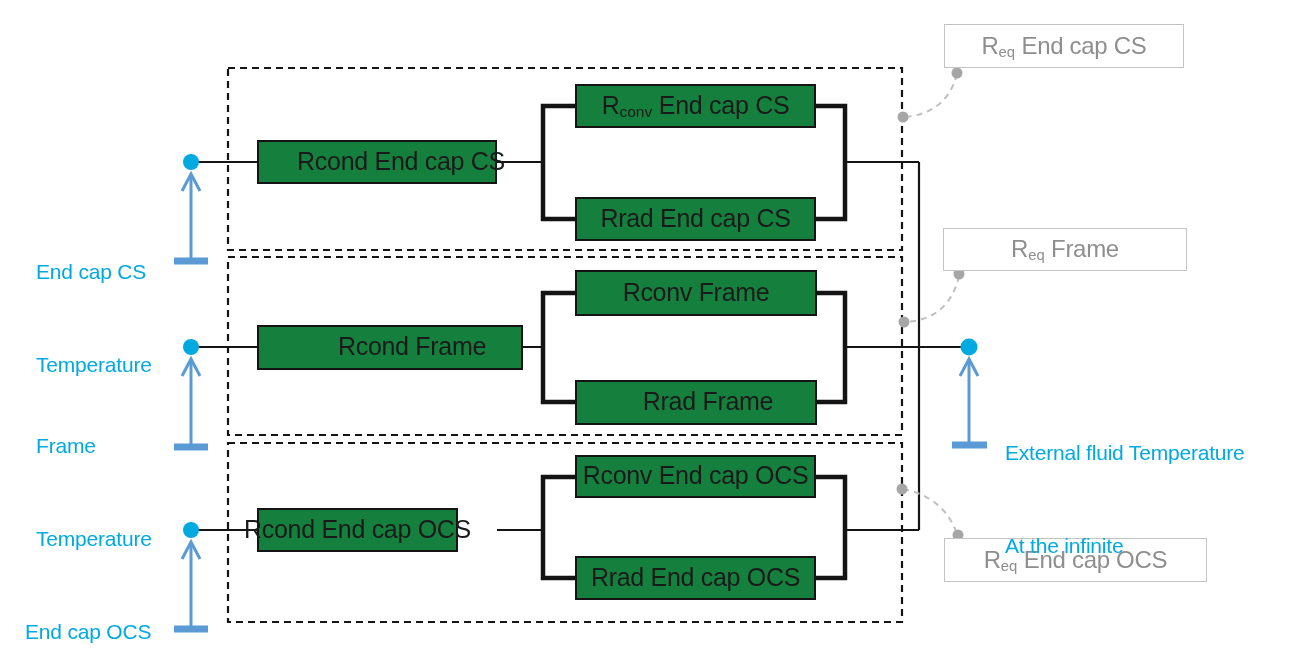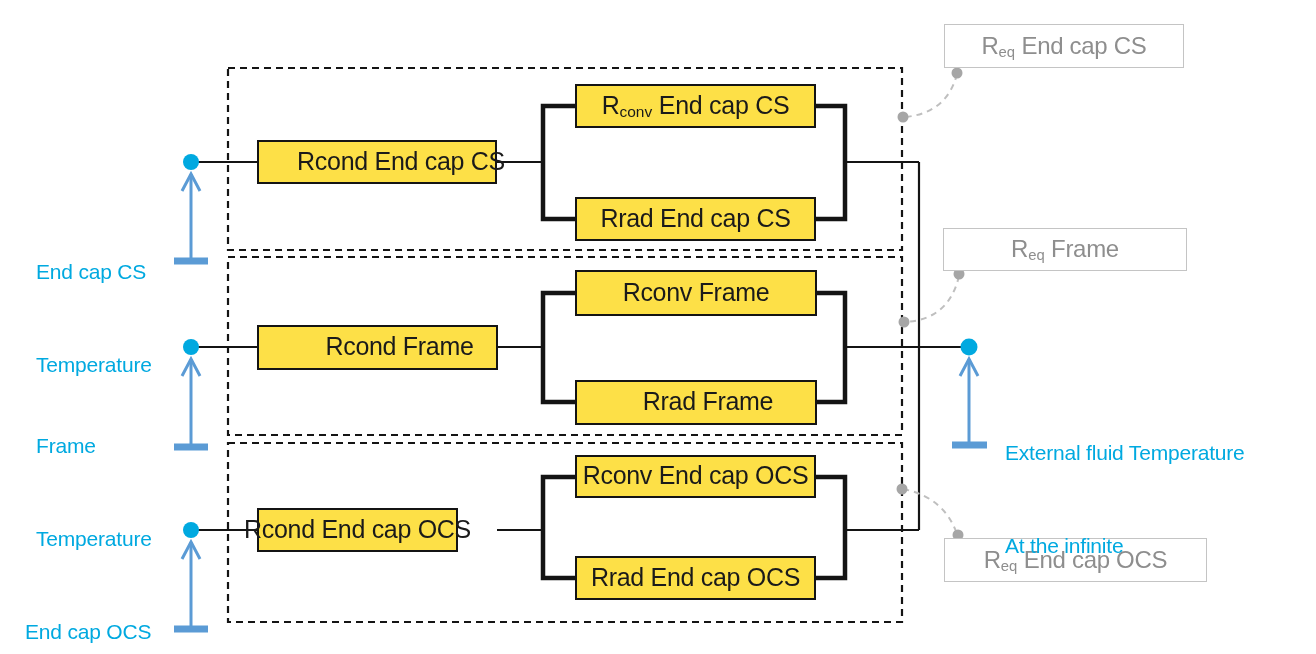--- a/index.html
+++ b/index.html
@@ -3,21 +3,21 @@
 <meta charset="utf-8">
 <style>
   html,body { margin:0; padding:0; background:#ffffff; }
   .stage {
     position:relative; width:1316px; height:654px; background:#ffffff;
     font-family:"Liberation Sans", sans-serif; overflow:hidden;
   }
   .stage svg { position:absolute; left:0; top:0; }
   .rbox {
     position:absolute; display:flex; align-items:center; justify-content:center;
-    background:#fde047; border:2px solid #141414; color:#1a1a1a;
+    background:#15803d; border:2px solid #141414; color:#1a1a1a;
     font-size:25px; letter-spacing:-0.3px; box-sizing:border-box;
   }
   .qbox {
     position:absolute; display:flex; align-items:center; justify-content:center;
     background:#ffffff; border:1.5px solid #c4c4c4; color:#8e8e8e;
     font-size:24px; letter-spacing:-0.3px; box-sizing:border-box;
   }
   .lbl { white-space:pre; }
   .sub { font-size:0.62em; vertical-align:-0.22em; letter-spacing:0; }
   .temp-label {
@@ -99,21 +99,21 @@
   <div class="rbox" style="left:257px; top:140px; width:240px; height:44px;padding-left:48px;">
     <span class="lbl"><span>Rcond End cap CS</span><span class="sub"></span><span></span></span>
   </div>
   <div class="rbox" style="left:575px; top:84px; width:241px; height:44px;">
     <span class="lbl"><span>R</span><span class="sub">conv</span><span> End cap CS</span></span>
   </div>
   <div class="rbox" style="left:575px; top:197px; width:241px; height:44px;">
     <span class="lbl"><span>Rrad End cap CS</span><span class="sub"></span><span></span></span>
   </div>
 
-  <div class="rbox" style="left:257px; top:325px; width:241px; height:45px;padding-left:44px;">
+  <div class="rbox" style="left:257px; top:325px; width:266px; height:45px;padding-left:44px;">
     <span class="lbl"><span>Rcond Frame</span><span class="sub"></span><span></span></span>
   </div>
   <div class="rbox" style="left:575px; top:270px; width:242px; height:46px;">
     <span class="lbl"><span>Rconv Frame</span><span class="sub"></span><span></span></span>
   </div>
   <div class="rbox" style="left:575px; top:380px; width:242px; height:45px;padding-left:24px;">
     <span class="lbl"><span>Rrad Frame</span><span class="sub"></span><span></span></span>
   </div>
 
   <div class="rbox" style="left:257px; top:508px; width:201px; height:44px;">

